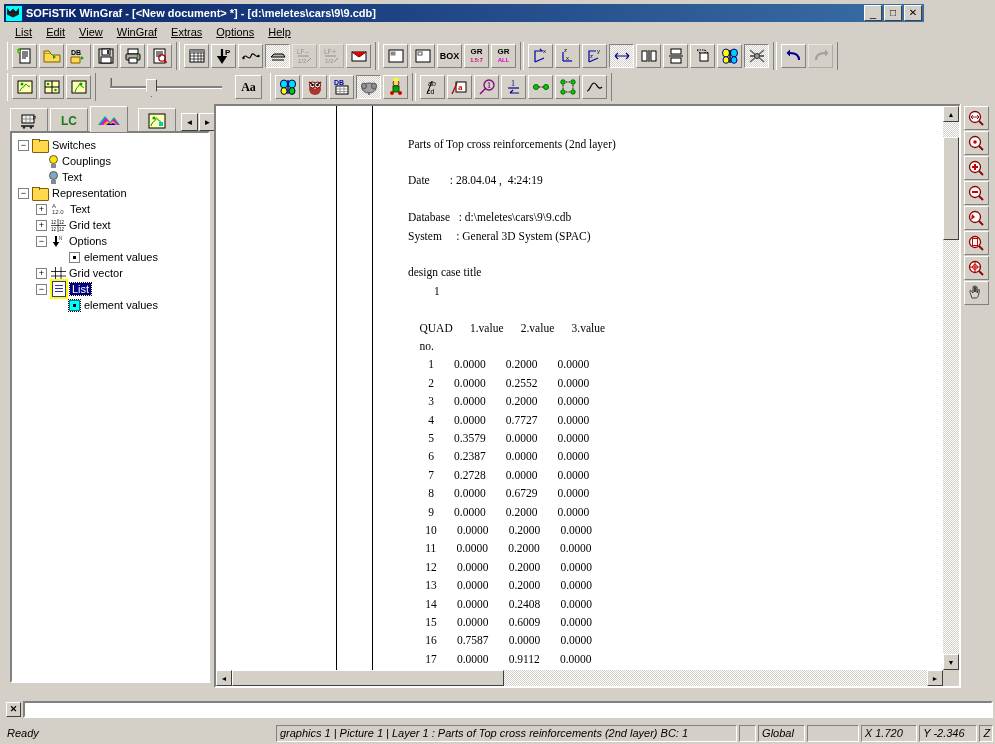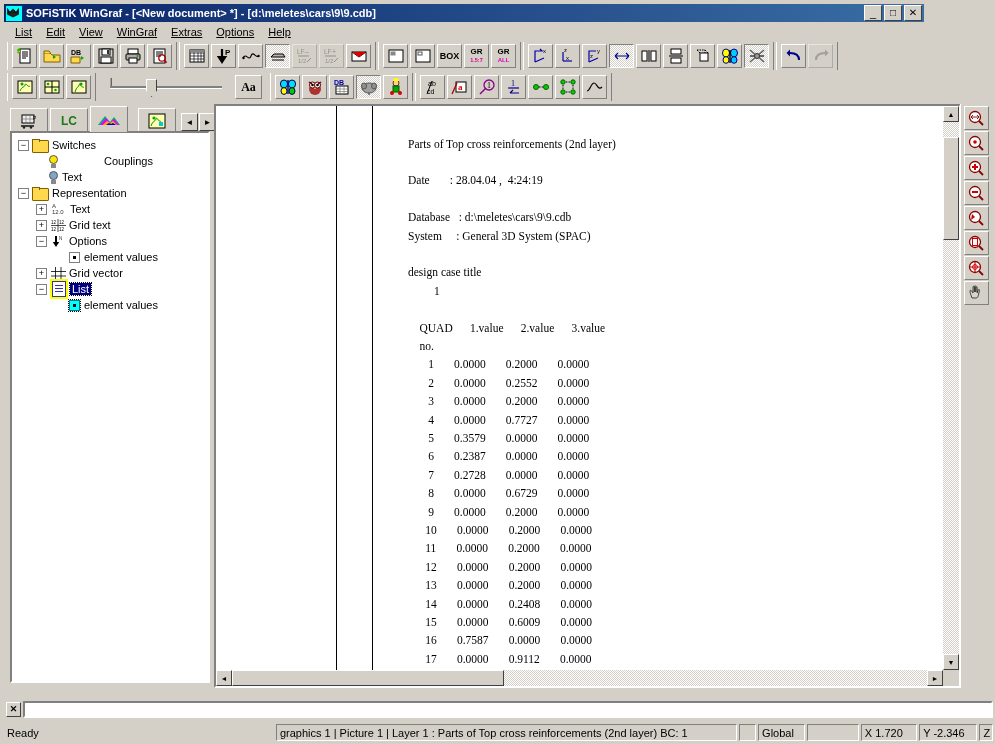--- a/index.html
+++ b/index.html
@@ -146,21 +146,21 @@
   
   .cmdbar{position:absolute;left:4px;top:697px;width:987px;height:20px;display:flex;align-items:center;}
   .cmdclose{width:15px;height:15px;background:#d4d0c8;border:1px solid;
     border-color:#fff #404040 #404040 #fff;display:flex;align-items:center;justify-content:center;
     font-size:9px;font-weight:bold;box-sizing:border-box;margin-right:2px;}
   .cmdinput{flex:1;height:17px;background:#fff;border:2px solid;
     border-color:#808080 #fff #fff #808080;box-sizing:border-box;}
 
   
   .statusbar{position:absolute;left:2px;top:722px;width:991px;height:18px;
-    display:flex;}
+    display:flex;align-items:center;font-style:italic;}
   .spanel{height:17px;border:1px solid;border-color:#808080 #fff #fff #808080;
     box-sizing:border-box;display:flex;align-items:center;padding:0 3px;
     font-size:11px;white-space:nowrap;overflow:hidden;margin-right:2px;background:#d4d0c8;}
   .spanel.flat{border:none;background:transparent;}
 </style>
 </head>
 <body>
 
 <div class="app">
 
@@ -598,21 +598,21 @@
 
         <div class="trow" style="padding-left:0px;">
           <div class="expander">−</div>
           <div class="ficon">
               <div class="folder"></div>
             </div>
           <span class="tlabel">Switches</span>
         </div>
 
 
-        <div class="trow" style="padding-left:28px;gap:42px;">
+        <div class="trow" style="padding-left:28px;">
           <div class="bulb">
               <div class="glass"></div>
               <div class="base"></div>
             </div>
           <span class="tlabel">Couplings</span>
         </div>
 
         <div class="trow" style="padding-left:28px;">
           <div class="bulb off">
               <div class="glass"></div>

